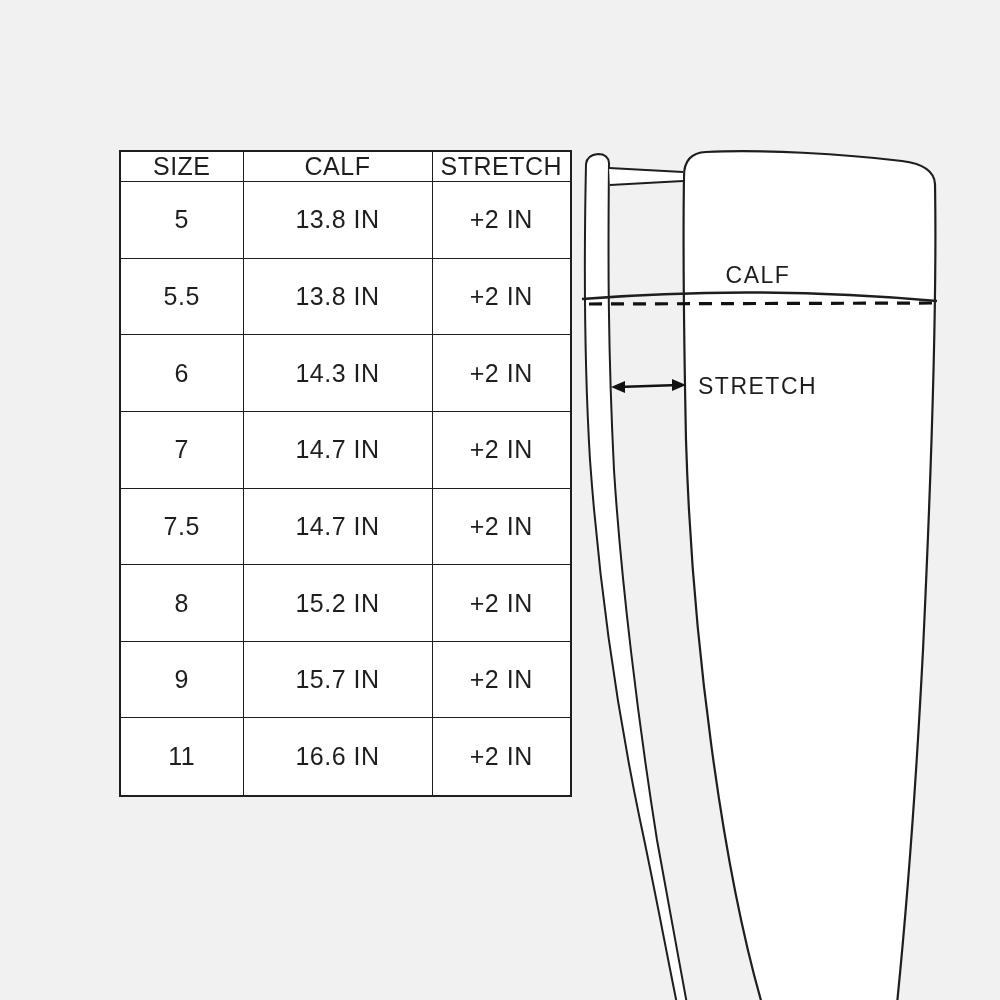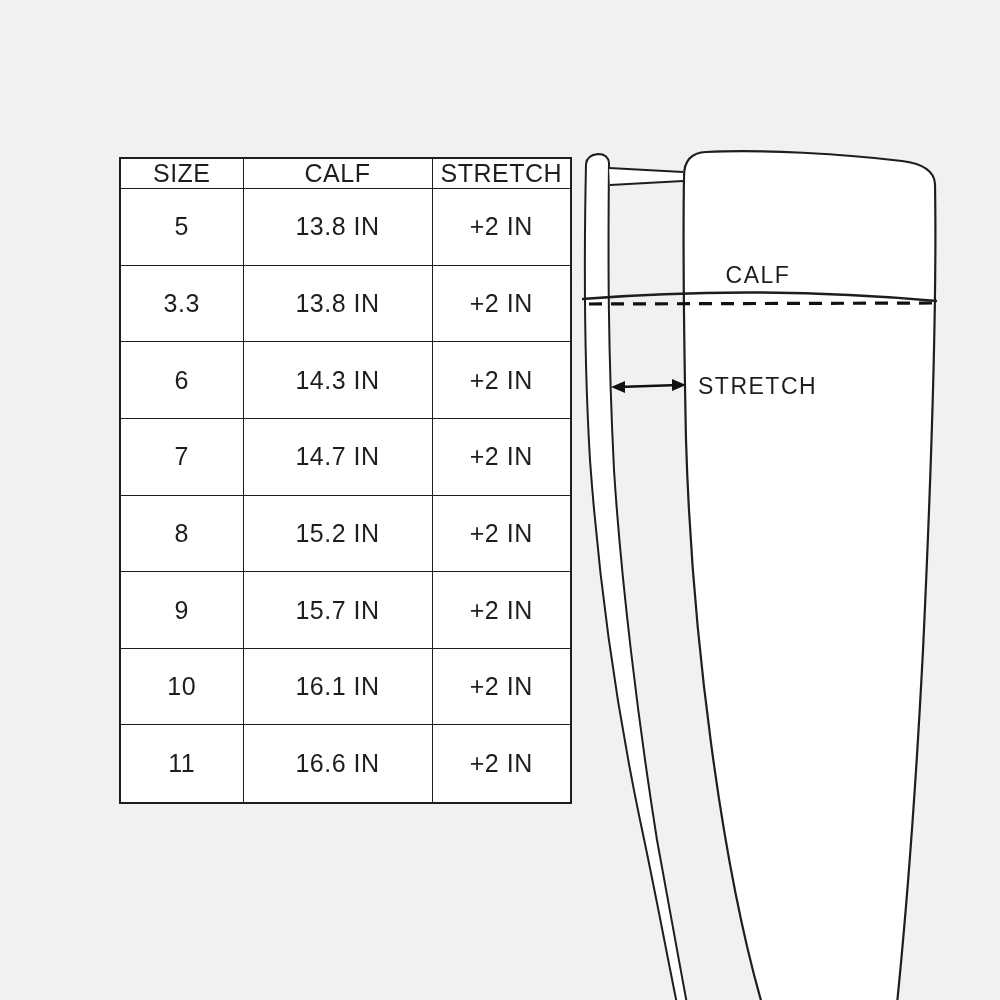--- a/index.html
+++ b/index.html
@@ -9,21 +9,21 @@
     height: 1000px;
     background: #f1f1f2;
     overflow: hidden;
     font-family: "Liberation Sans", sans-serif;
     color: #1e1e1e;
   }
   
   .chart-wrap {
     position: absolute;
     left: 87px;
-    top: 157px;
+    top: 150px;
     padding-left: 32px;
   }
   table.size-chart {
     border-collapse: collapse;
     table-layout: fixed;
     width: 451px;
     height: 647px;
     background: #ffffff;
     border: 2px solid #1e1e1e;
   }
@@ -76,47 +76,47 @@
             <th>STRETCH</th>
           </tr>
         </thead>
       <tbody>
           <tr>
             <td>5</td>
             <td>13.8 IN</td>
             <td>+2 IN</td>
           </tr>
           <tr>
-            <td>3.3</td>
+            <td>5.5</td>
             <td>13.8 IN</td>
             <td>+2 IN</td>
           </tr>
           <tr>
             <td>6</td>
             <td>14.3 IN</td>
             <td>+2 IN</td>
           </tr>
           <tr>
             <td>7</td>
             <td>14.7 IN</td>
             <td>+2 IN</td>
           </tr>
           <tr>
+            <td>7.5</td>
+            <td>14.7 IN</td>
+            <td>+2 IN</td>
+          </tr>
+          <tr>
             <td>8</td>
             <td>15.2 IN</td>
             <td>+2 IN</td>
           </tr>
           <tr>
             <td>9</td>
             <td>15.7 IN</td>
-            <td>+2 IN</td>
-          </tr>
-          <tr>
-            <td>10</td>
-            <td>16.1 IN</td>
             <td>+2 IN</td>
           </tr>
           <tr>
             <td>11</td>
             <td>16.6 IN</td>
             <td>+2 IN</td>
           </tr>
         </tbody>
     </table>
   </div>

